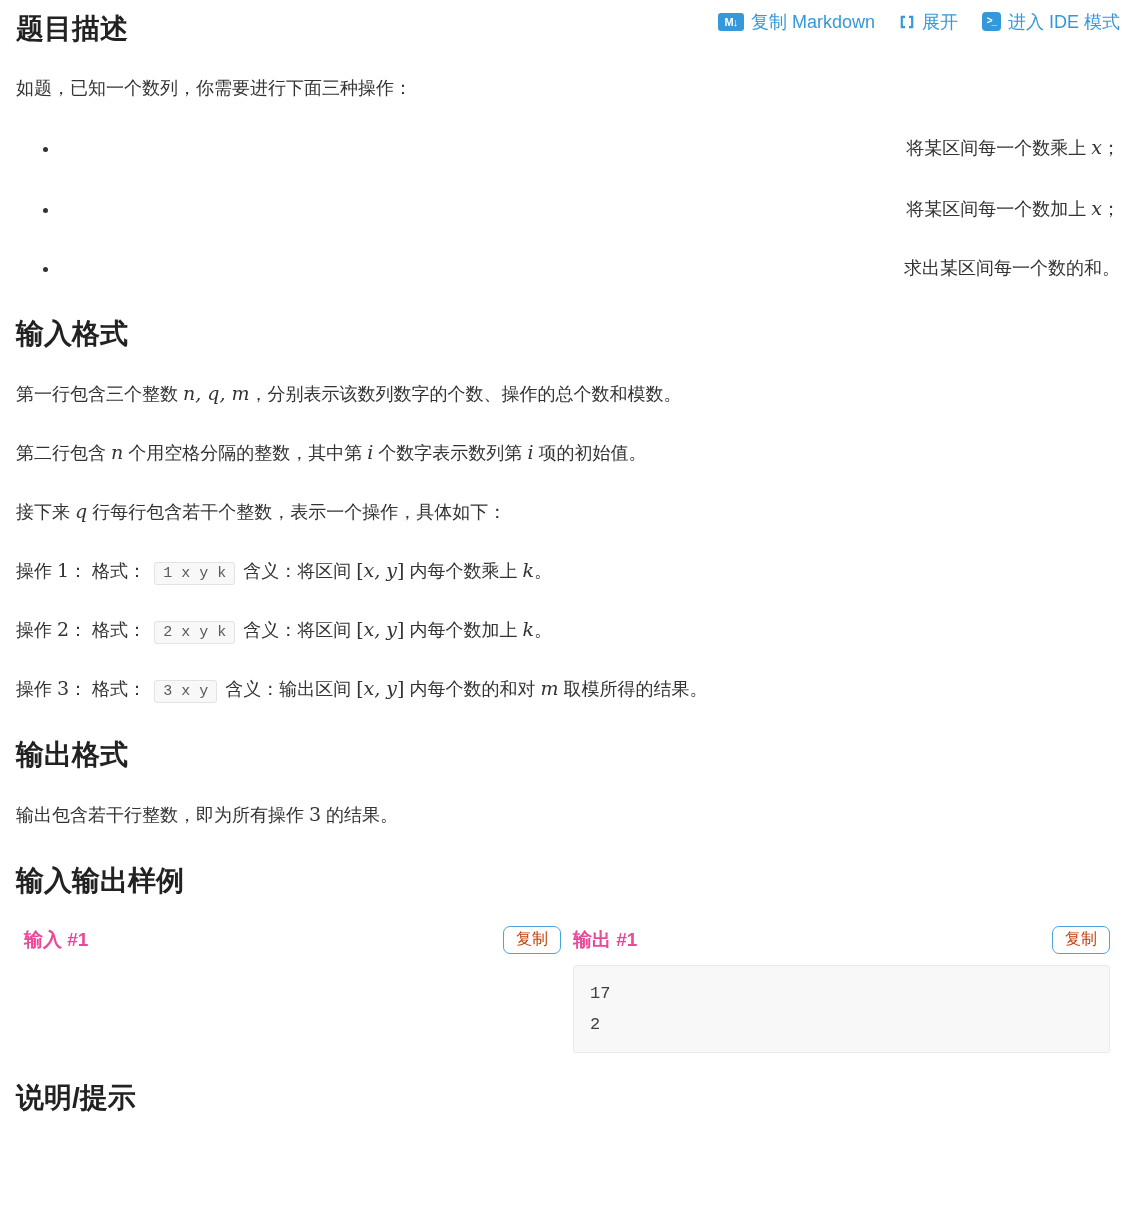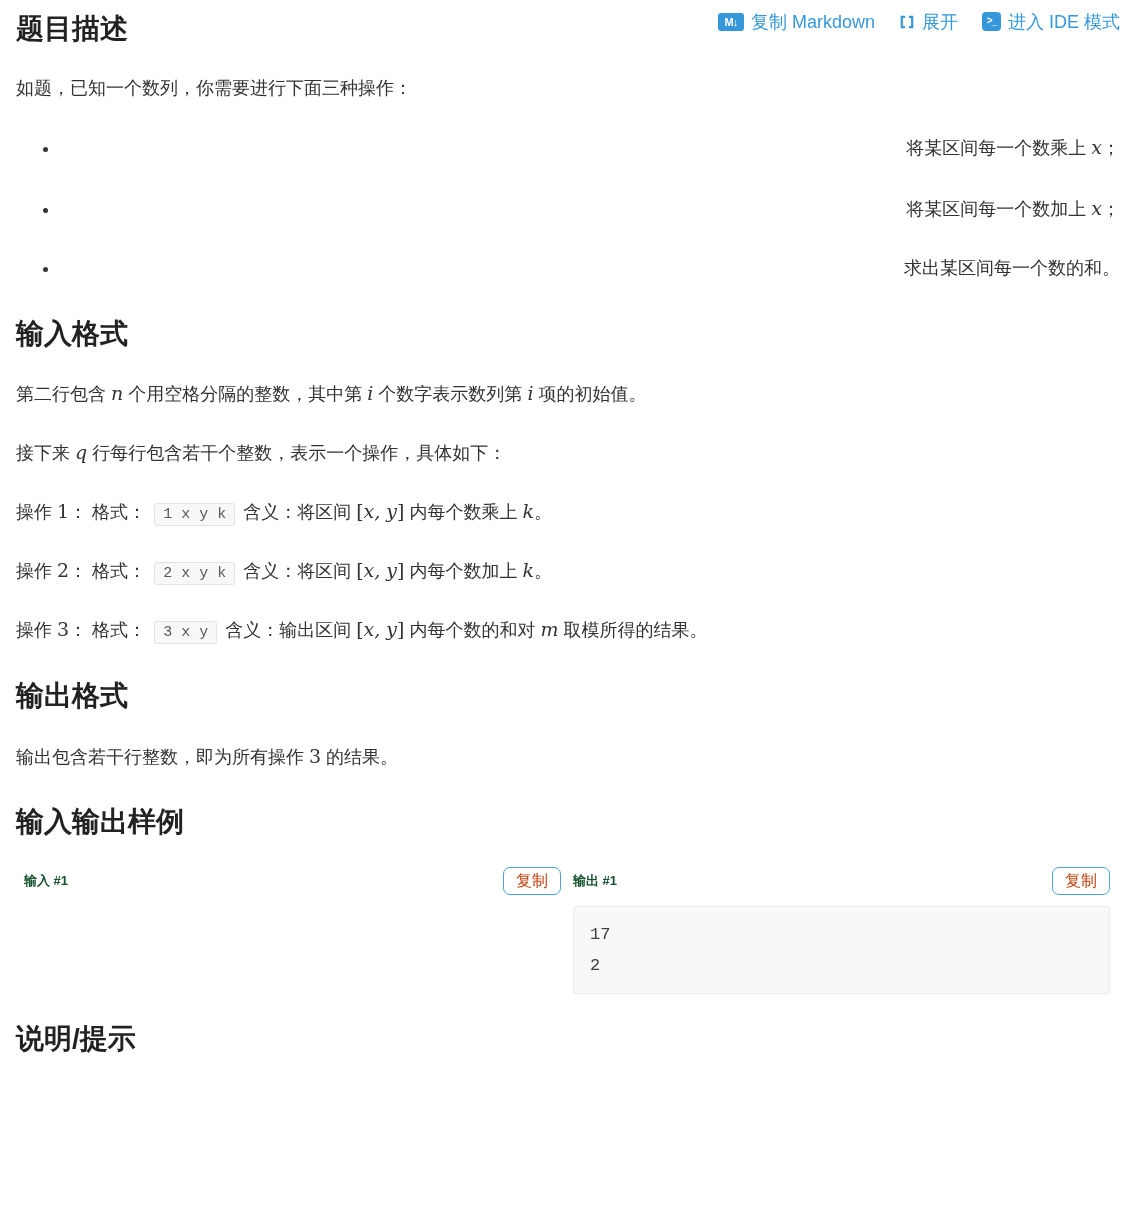--- a/index.html
+++ b/index.html
@@ -63,21 +63,21 @@
 
   
   .samples-grid {
     display: grid; grid-template-columns: 1fr 1fr; gap: 12px;
     margin: 0 10px 0 8px;
   }
   .sample-head {
     display: flex; justify-content: space-between; align-items: center;
     margin-bottom: 11px; margin-top: 2px;
   }
-  .sample-title { font-size: 13px; font-weight: bold; color: #14532d; }
+  .sample-title { font-size: 19px; font-weight: bold; color: #ec4899; }
   .copy-btn {
     font-family: inherit; font-size: 16px; color: #c2410c;
     background: #fff; border: 1px solid #4aa3dd; border-radius: 7px;
     padding: 2px 12px; height: 28px; cursor: pointer; line-height: 1.3;
   }
   pre.sample {
     margin: 0; background: #f8f8f8; border: 1px solid #eaeaea; border-radius: 3px;
     padding: 12px 16px;
     font-family: "Liberation Mono", "DejaVu Sans Mono", monospace;
     font-size: 17px; line-height: 31px; color: #3f3f3f;
@@ -113,20 +113,21 @@
   </div>
 
   <p class="body">如题，已知一个数列，你需要进行下面三种操作：</p>
   <ul class="bullets">
     <li><span>将某区间每一个数乘上 </span><span class="math-it">x</span><span>；</span></li>
     <li><span>将某区间每一个数加上 </span><span class="math-it">x</span><span>；</span></li>
     <li><span>求出某区间每一个数的和。</span></li>
   </ul>
 
   <h2 class="sec">输入格式</h2>
+  <p class="body"><span>第一行包含三个整数 </span><span class="math-it">n, q, m</span><span>，分别表示该数列数字的个数、操作的总个数和模数。</span></p>
   <p class="body"><span>第二行包含 </span><span class="math-it">n</span><span> 个用空格分隔的整数，其中第 </span><span class="math-it">i</span><span> 个数字表示数列第 </span><span class="math-it">i</span><span> 项的初始值。</span></p>
   <p class="body"><span>接下来 </span><span class="math-it">q</span><span> 行每行包含若干个整数，表示一个操作，具体如下：</span></p>
   <p class="body"><span>操作 </span><span class="math-rm">1</span><span>： 格式： </span><span class="inline-code">1 x y k</span><span> 含义：将区间 </span><span class="math-rm">[</span><span class="math-it">x, y</span><span class="math-rm">]</span><span> 内每个数乘上 </span><span class="math-it">k</span><span>。</span></p>
   <p class="body"><span>操作 </span><span class="math-rm">2</span><span>： 格式： </span><span class="inline-code">2 x y k</span><span> 含义：将区间 </span><span class="math-rm">[</span><span class="math-it">x, y</span><span class="math-rm">]</span><span> 内每个数加上 </span><span class="math-it">k</span><span>。</span></p>
   <p class="body"><span>操作 </span><span class="math-rm">3</span><span>： 格式： </span><span class="inline-code">3 x y</span><span> 含义：输出区间 </span><span class="math-rm">[</span><span class="math-it">x, y</span><span class="math-rm">]</span><span> 内每个数的和对 </span><span class="math-it">m</span><span> 取模所得的结果。</span></p>
 
   <h2 class="sec">输出格式</h2>
   <p class="body"><span>输出包含若干行整数，即为所有操作 </span><span class="math-rm">3</span><span> 的结果。</span></p>
 
   <h2 class="sec">输入输出样例</h2>

